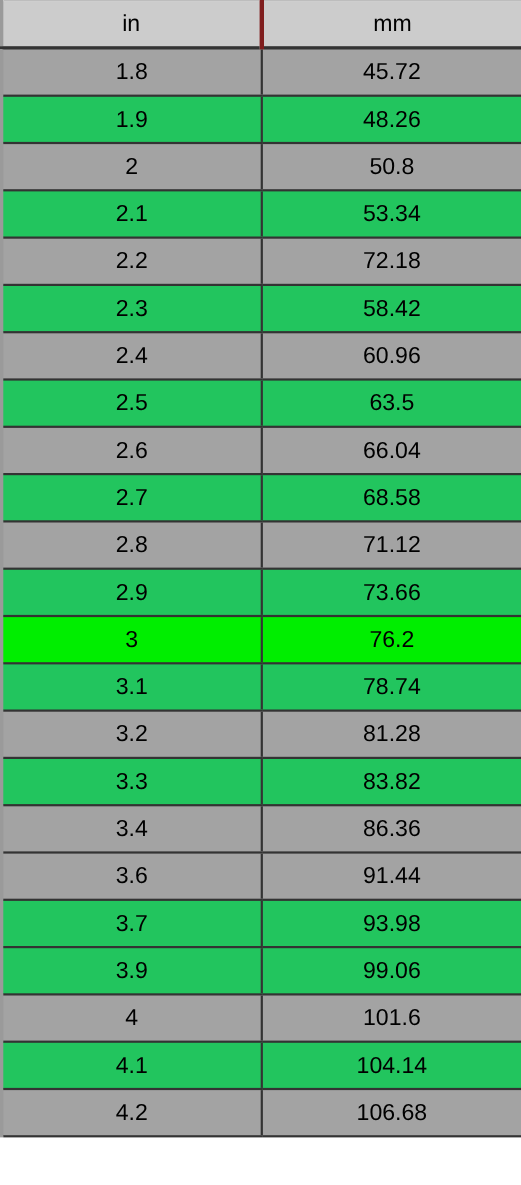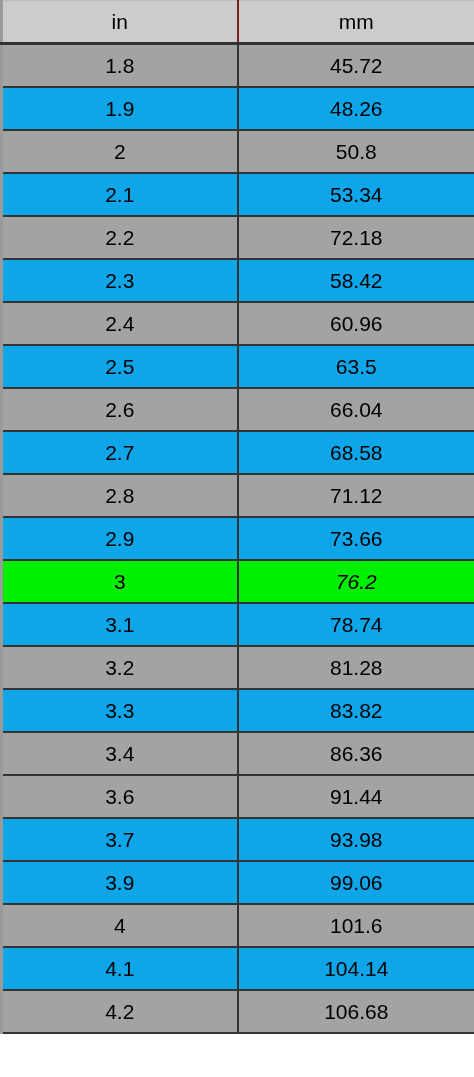--- a/index.html
+++ b/index.html
@@ -37,40 +37,39 @@
   }
 
   thead th {
     background: #cccccc;
     font-weight: normal;
     font-size: 19px;
     border-bottom: 3px solid #333333;
     border-top: 1px solid #bdbdbd;
   }
   thead th.col-sep {
-    border-left: 2px solid #7f1d1d;
+    border-left: 4px solid #7f1d1d;
   }
 
   tbody td {
     border-bottom: 2px solid #333333;
     font-weight: normal;
   }
   tbody td.col-sep {
     border-left: 2px solid #333333;
   }
 
   tbody tr.row-odd  td { background: #a3a3a3; }
-  tbody tr.row-even td { background: #0ea5e9; }
+  tbody tr.row-even td { background: #22c55e; }
   tbody tr.row-highlight td {
     background: #00ee00;
     border-bottom: 2px solid #333333;
   }
   tbody tr.row-highlight td.col-sep {
     border-left: 2px solid #333333;
-    font-style: italic;
   }
 </style>
 </head>
 <body>
 
 <table class="conversion-table">
   <colgroup>
     <col class="col-in">
     <col class="col-mm">
   </colgroup>

